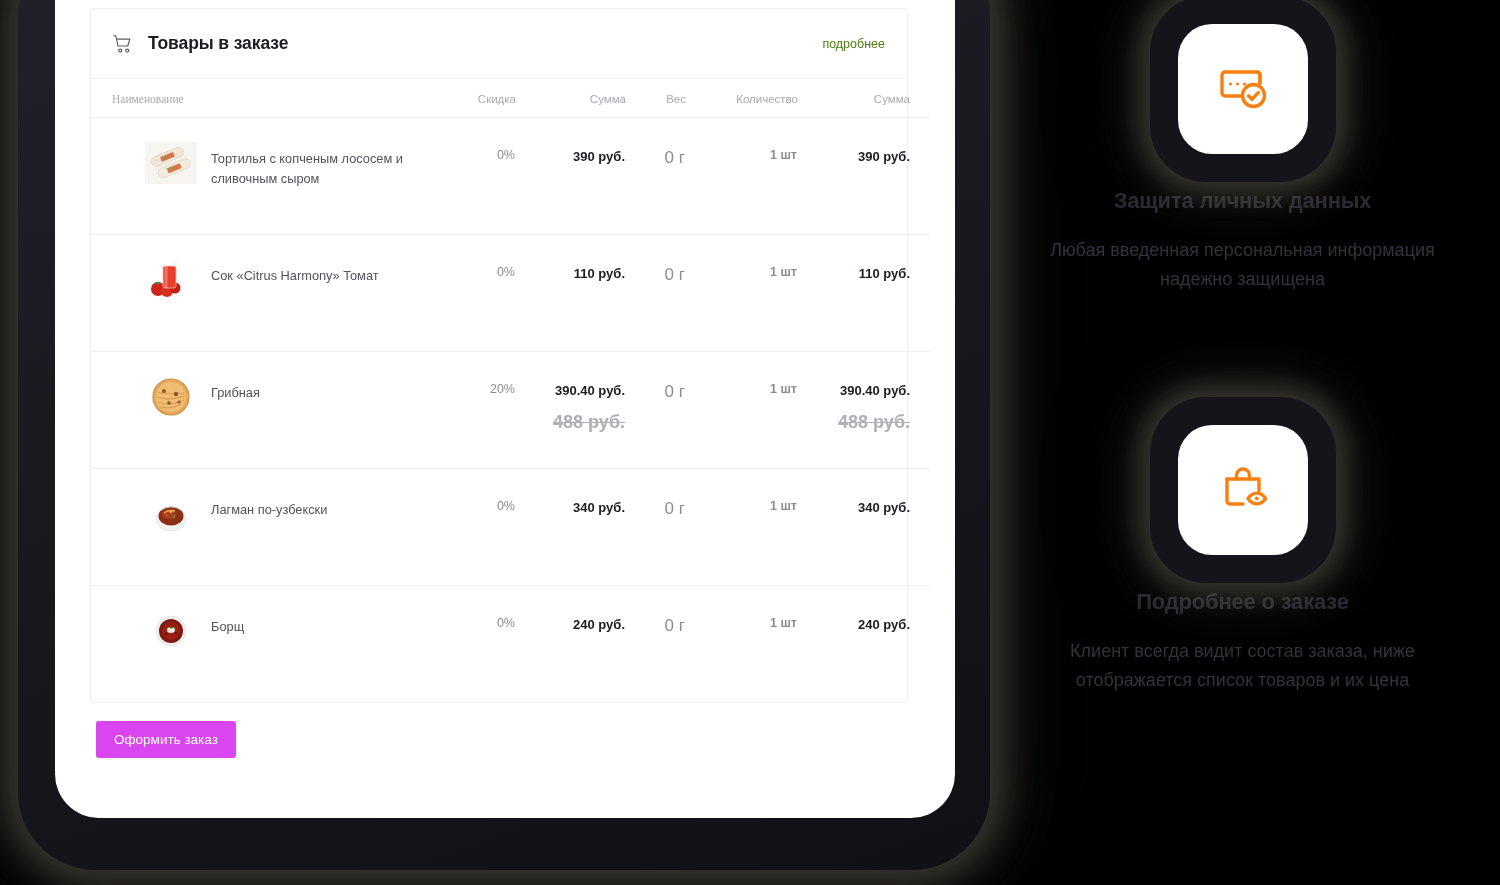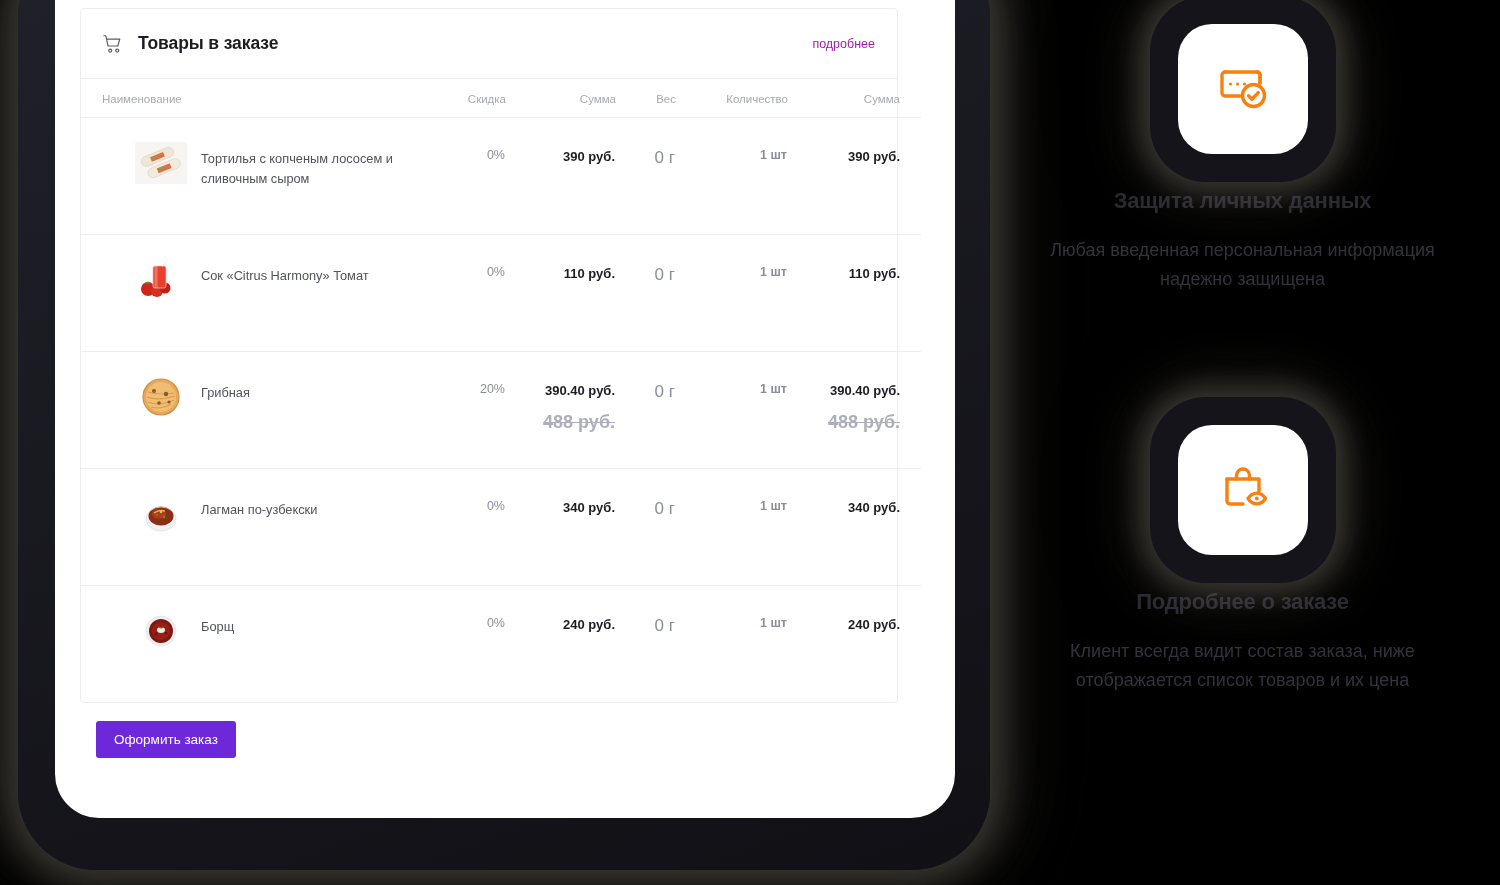--- a/index.html
+++ b/index.html
@@ -39,21 +39,21 @@
     left: 55px; top: -44px;
     width: 900px; height: 862px;
     border-radius: 44px;
     background: #ffffff;
     overflow: hidden;
   }
 
   
   .order-card {
     position: absolute;
-    left: 25px; top: 52px;
+    left: 35px; top: 52px;
     width: 818px;
     background: #ffffff;
     border: 1px solid #eceef1;
     border-radius: 4px;
     box-sizing: border-box;
   }
   .card-header {
     display: flex;
     align-items: center;
     height: 70px;
@@ -64,36 +64,36 @@
   .cart-icon { width: 22px; height: 22px; flex: 0 0 auto; margin-right: 14px; display: block; }
   .card-title {
     font-size: 17.5px;
     font-weight: bold;
     color: #1c1c24;
     letter-spacing: -0.1px;
     flex: 1 1 auto;
   }
   .details-link {
     font-size: 12.5px;
-    color: #a21caf;
+    color: #4d7c0f;
     cursor: pointer;
     white-space: nowrap;
   }
 
   
   .items-table { width: 100%; border-collapse: collapse; table-layout: fixed; }
   .items-table th {
     font-size: 11.5px;
     font-weight: normal;
     color: #a7a9b4;
     padding: 14px 0 12px 0;
     border-bottom: 1px solid #eceef1;
     vertical-align: middle;
   }
-  .c-name   { width: 300px; text-align: left;  padding-left: 21px !important; }
+  .c-name   { width: 300px; text-align: left;  padding-left: 21px !important; font-family: Liberation Serif, serif; }
   .c-disc   { width: 104px; text-align: right; }
   .c-price  { width: 110px; text-align: right; }
   .c-weight { width: 60px;  text-align: right; }
   .c-qty    { width: 112px; text-align: right; }
   .c-sum    { width: 112px; text-align: right; padding-right: 21px !important; }
 
   .items-table td {
     border-bottom: 1px solid #eceef1;
     vertical-align: top;
     padding-top: 30px;
@@ -137,21 +137,21 @@
     font-weight: bold;
     color: #adafb9;
     text-decoration: line-through;
     margin-top: 10px;
   }
 
   
   .order-btn {
     position: absolute;
     left: 41px; top: 765px;
-    background: #6d28d9;
+    background: #d946ef;
     color: #ffffff;
     border: none;
     border-radius: 3px;
     font-size: 13.5px;
     font-family: "Liberation Sans", sans-serif;
     padding: 0 18px;
     height: 37px;
     line-height: 37px;
     cursor: pointer;
     white-space: nowrap;

